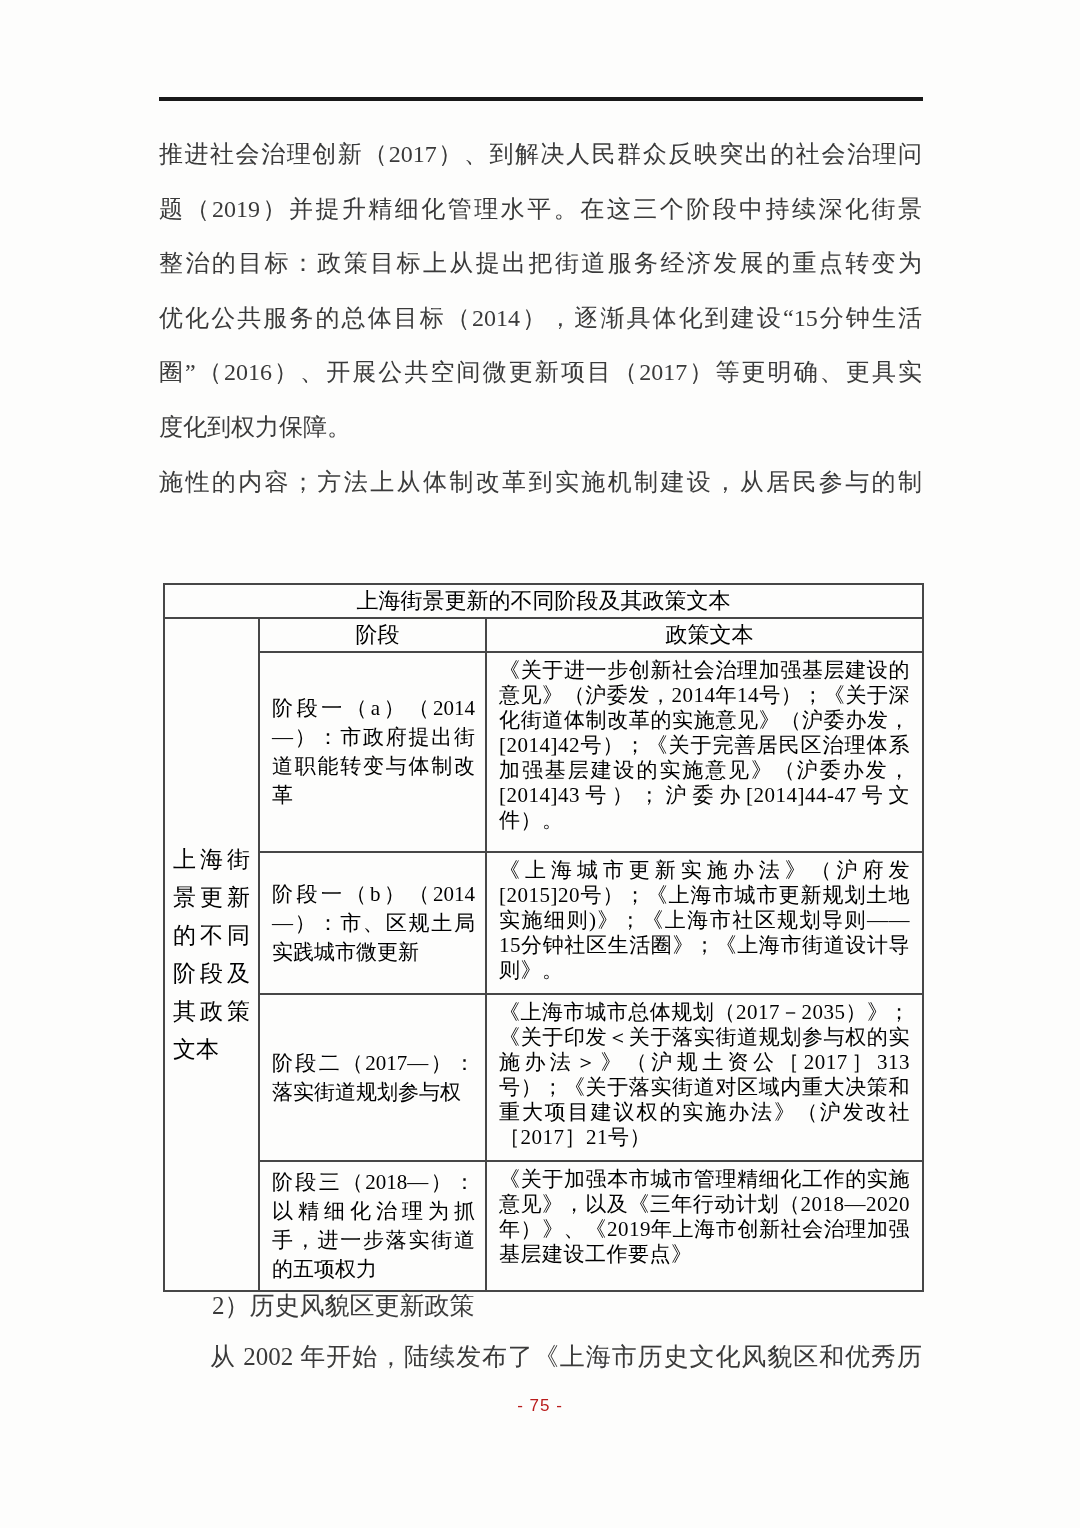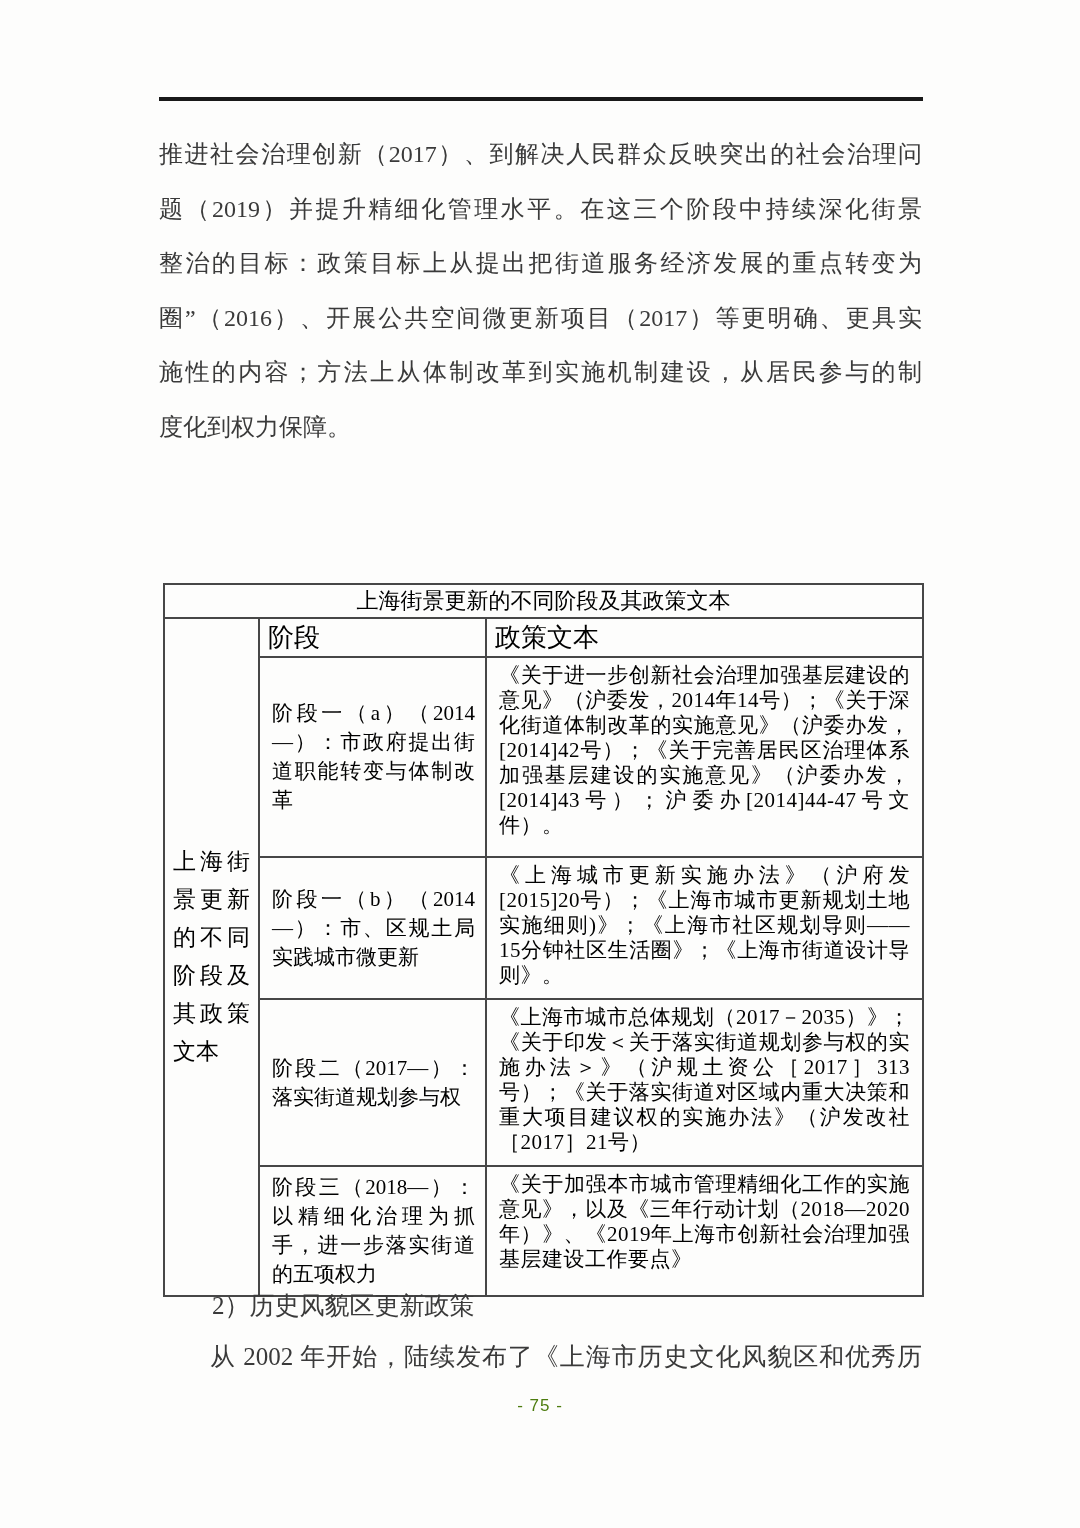--- a/index.html
+++ b/index.html
@@ -36,21 +36,21 @@
     font-size: 21px; color: #000000;
   }
   table.policy-table td, table.policy-table th {
     border: 2px solid #474747;
     font-weight: normal;
     overflow: hidden;
   }
   tr.title-row { height: 30px; }
   td.tbl-title { text-align: center; font-size: 22px; padding: 1px 4px; }
   tr.header-row { height: 30px; }
-  td.col-head { text-align: left; padding: 1px 10px 1px 8px; font-size: 26px; vertical-align: middle; }
+  td.col-head { text-align: center; padding: 1px 10px 1px 20px; font-size: 22px; vertical-align: middle; }
   td.side-cell {
     vertical-align: middle; padding: 4px 8px;
     font-size: 23px; line-height: 38px;
     text-align: justify; text-align-last: left;
   }
   td.phase-cell {
     vertical-align: middle; padding: 6px 10px 6px 12px;
     font-size: 21px; line-height: 29px;
     text-align: justify; text-align-last: left;
   }
@@ -70,37 +70,38 @@
   }
   .para-bottom {
     position: absolute; left: 160px; top: 1340px; width: 762px;
     font-size: 25px; line-height: 33px; text-indent: 50px;
     text-align: justify; text-align-last: justify;
   }
   .page-number {
     position: absolute; left: 0; top: 1396px; width: 100%;
     text-align: center;
     font-family: "Liberation Sans", "DejaVu Sans", sans-serif;
-    font-size: 17px; color: #4d7c0f; letter-spacing: 1px;
+    font-size: 17px; color: #b91c1c; letter-spacing: 1px;
   }
 </style>
 </head>
 <body>
 
 <div class="page">
 
   <div class="top-rule"></div>
 
   <div class="para-top">
     <div class="pline">推进社会治理创新（2017）、到解决人民群众反映突出的社会治理问</div>
     <div class="pline">题（2019）并提升精细化管理水平。在这三个阶段中持续深化街景</div>
     <div class="pline">整治的目标：政策目标上从提出把街道服务经济发展的重点转变为</div>
+    <div class="pline">优化公共服务的总体目标（2014），逐渐具体化到建设“15分钟生活</div>
     <div class="pline">圈”（2016）、开展公共空间微更新项目（2017）等更明确、更具实</div>
+    <div class="pline last">度化到权力保障。</div>
     <div class="pline">施性的内容；方法上从体制改革到实施机制建设，从居民参与的制</div>
-    <div class="pline last">度化到权力保障。</div>
   </div>
 
   <table class="policy-table">
     <colgroup>
       <col style="width:95px">
       <col style="width:227px">
       <col style="width:437px">
     </colgroup>
     <tbody>
       <tr class="title-row">

